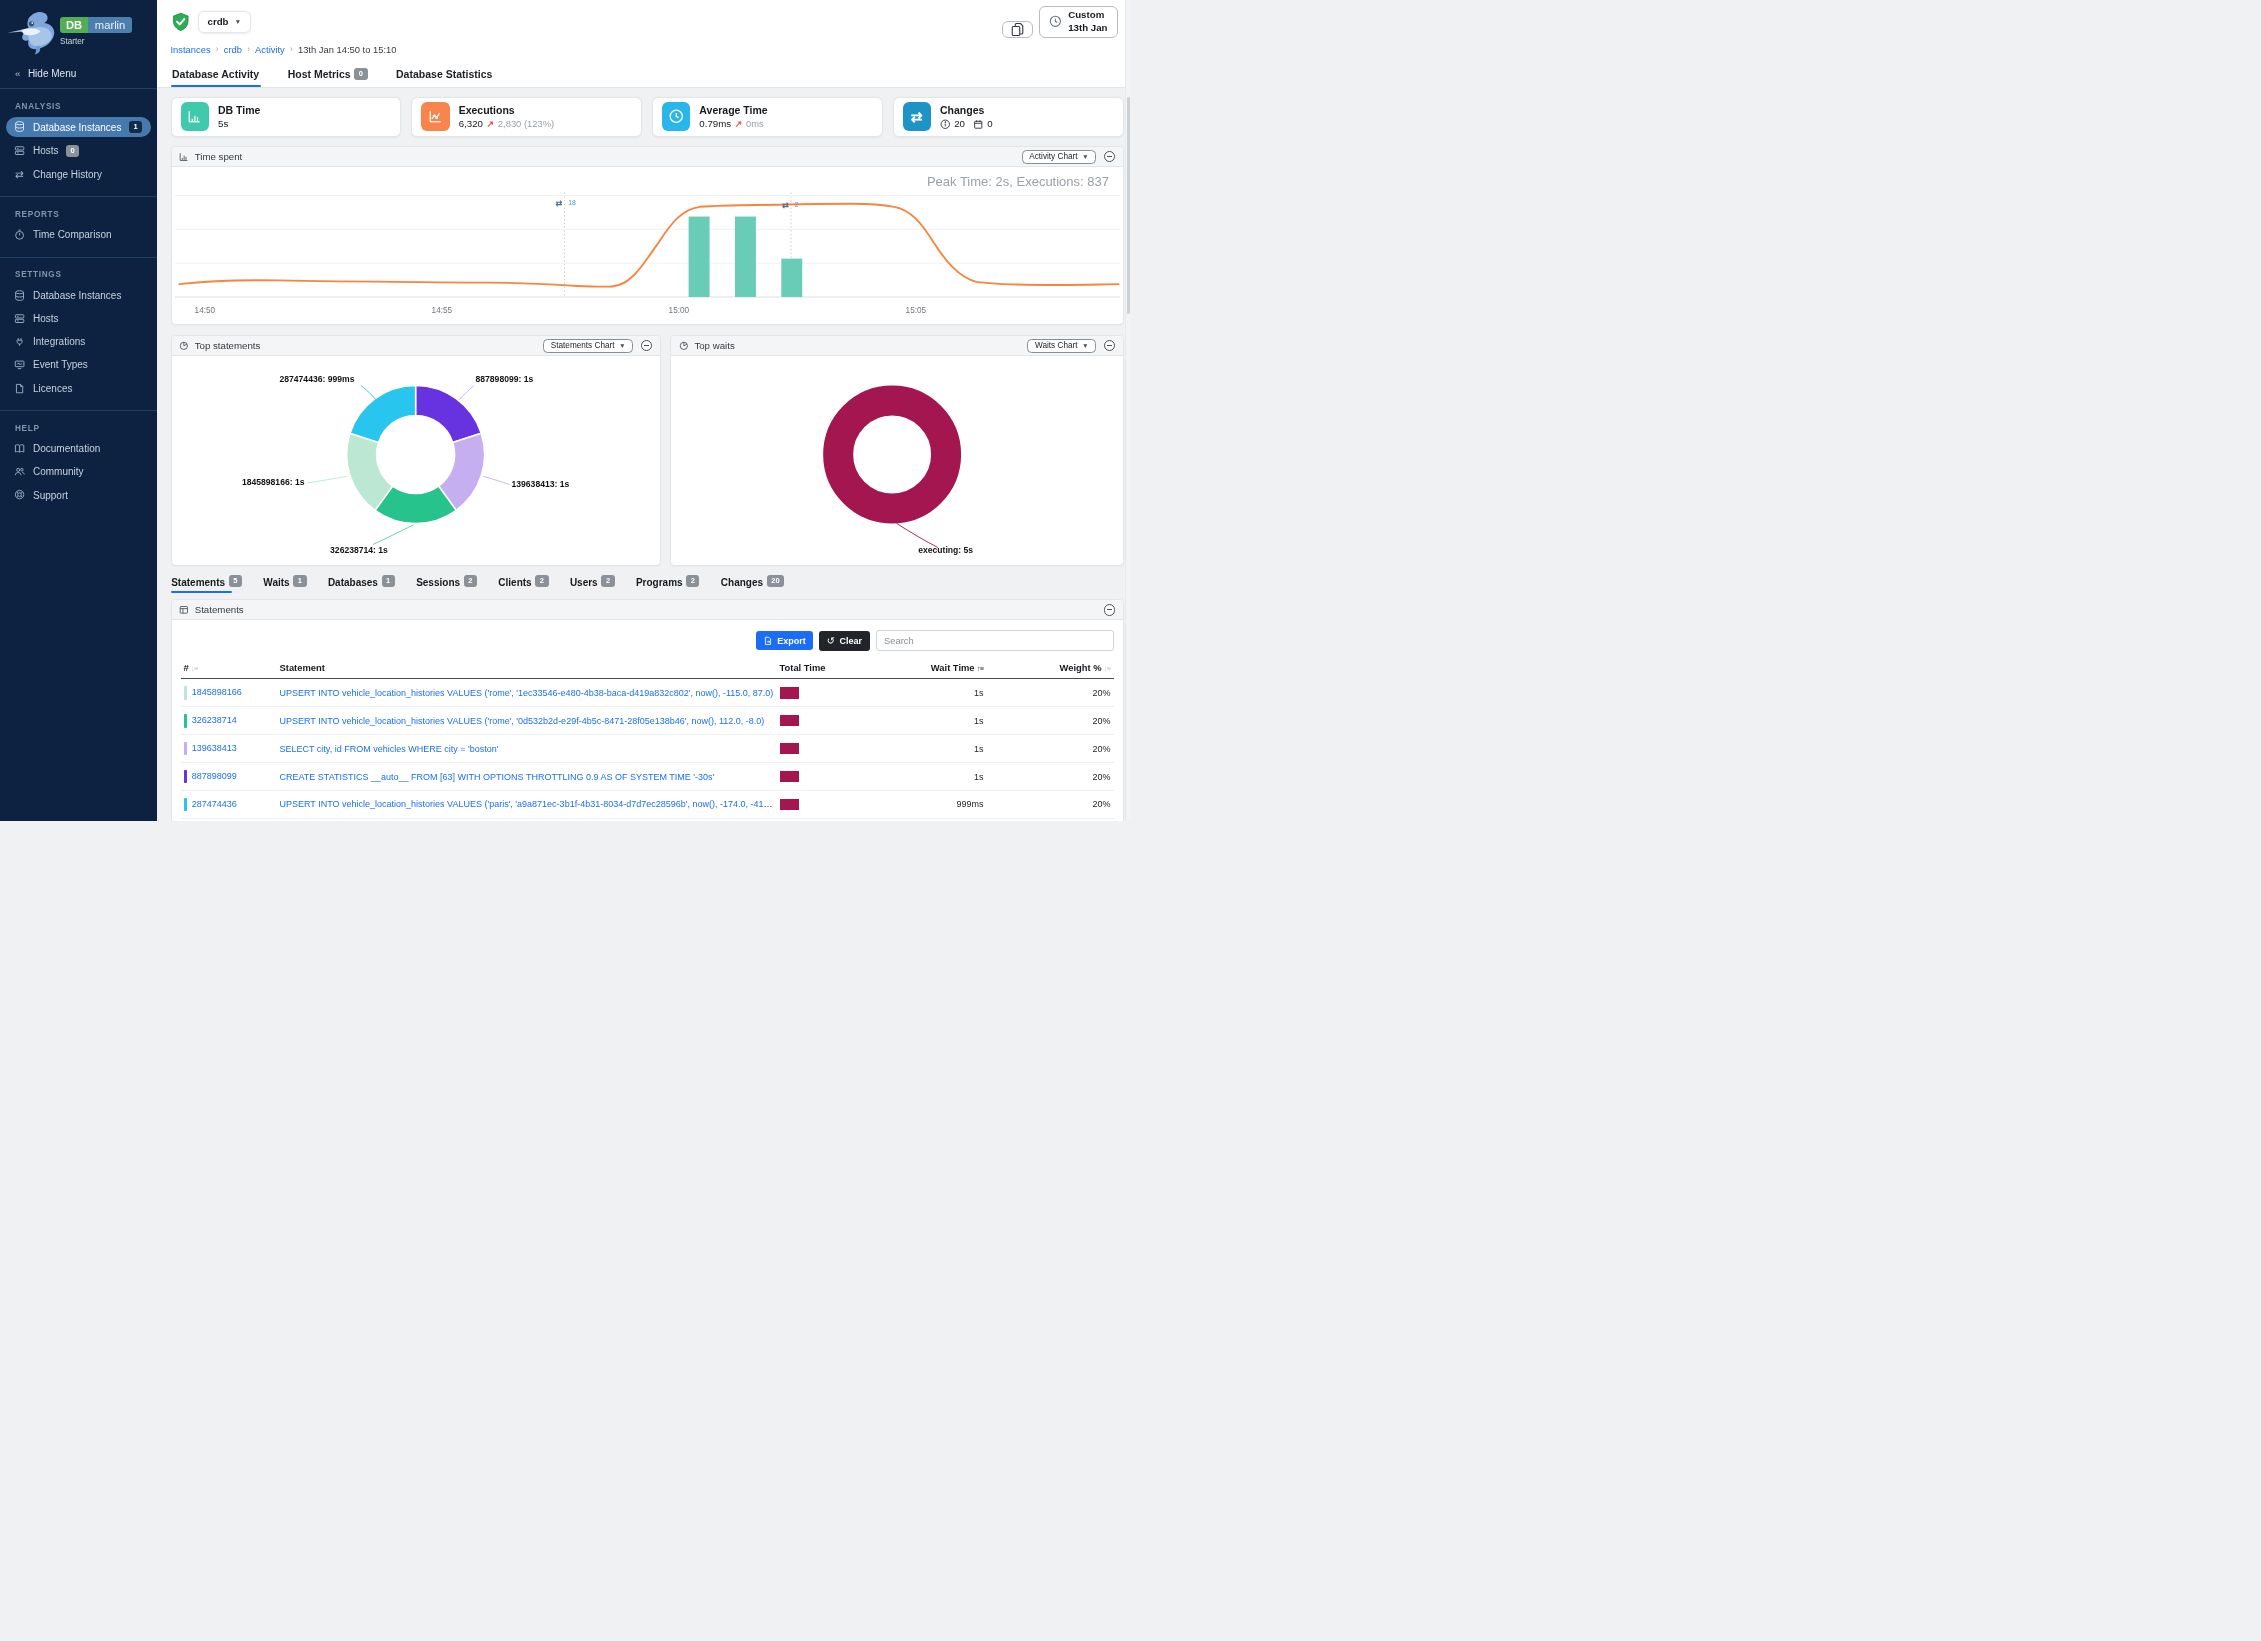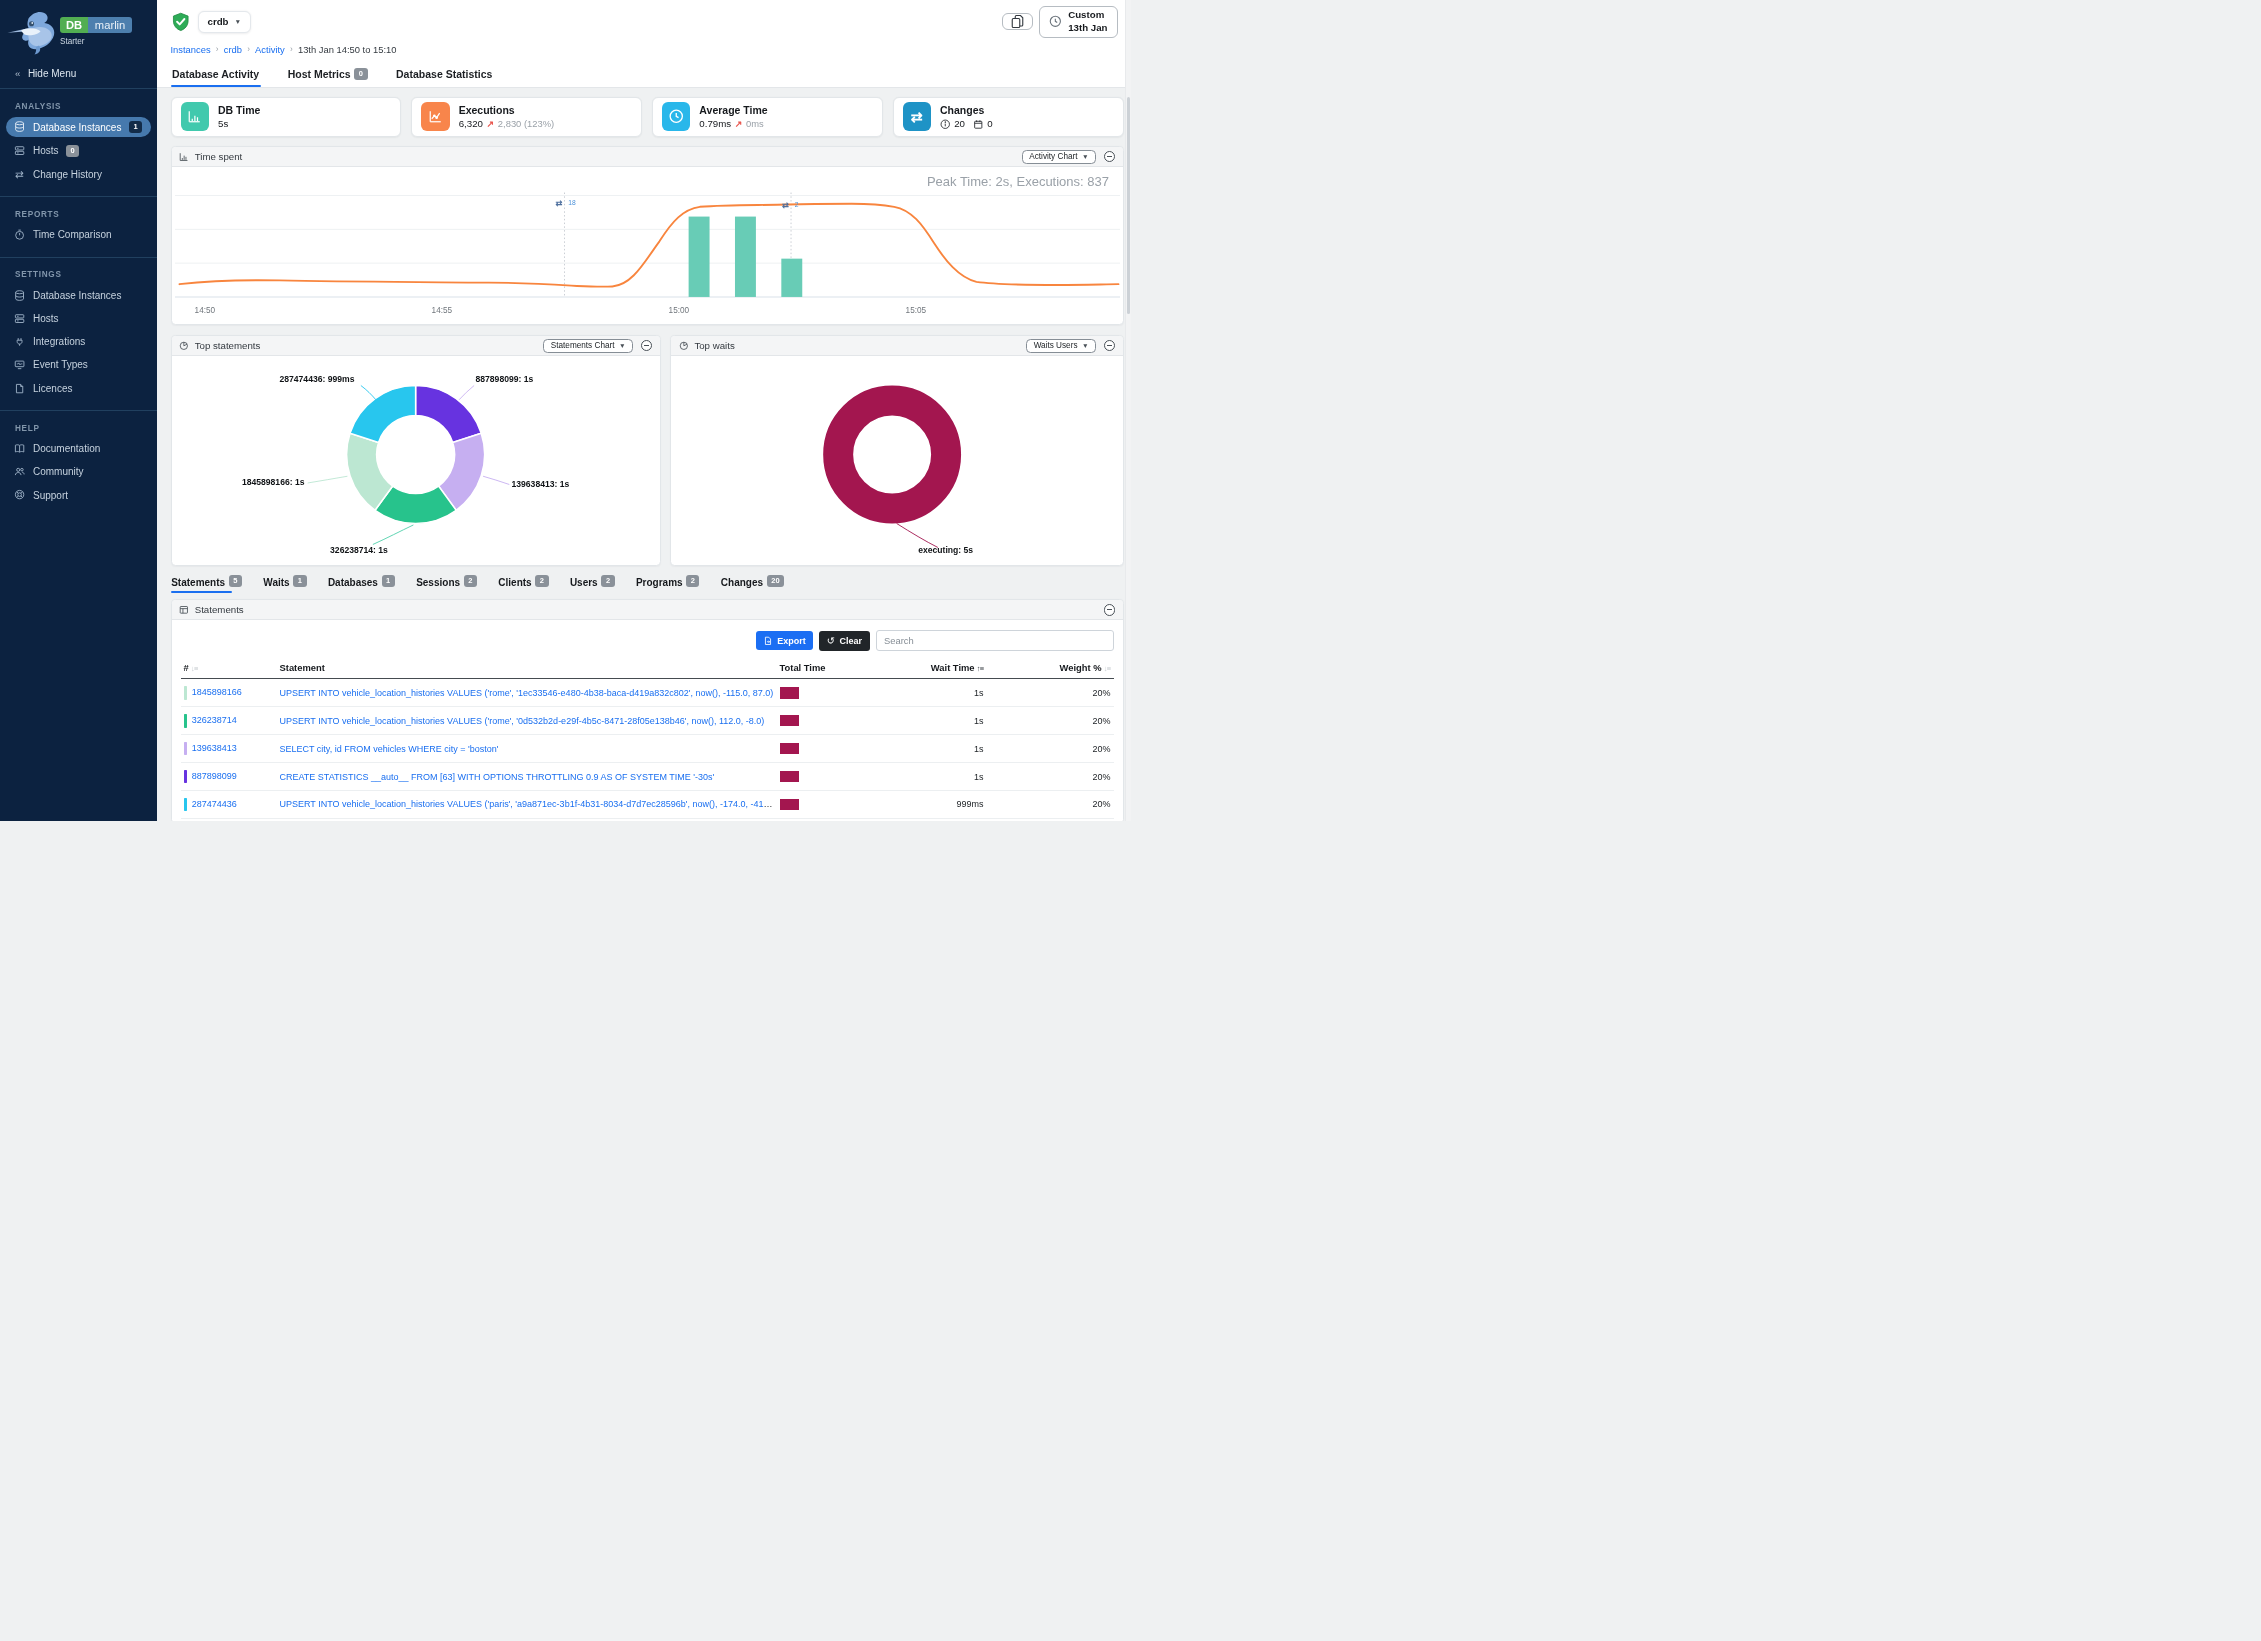--- a/index.html
+++ b/index.html
@@ -27,21 +27,21 @@
   .badge.dark { background:#132c49; }
   .badge.grey { background:#8a9199; }
   .arrows-glyph { font-size:10.5px; line-height:1; }
 
   
   .main { flex:1; display:flex; flex-direction:column; min-width:0; }
   .topbar { background:#fff; padding:6px 13.5px 0; border-bottom:0.7px solid #e3e6e9; }
   .topbar-row1 { display:flex; align-items:center; }
   .crdb-btn { border:0.7px solid #e4e8ec; box-shadow:0 0.7px 2.2px rgba(20,30,40,.08); border-radius:6px; padding:4.5px 9px; font-weight:bold; font-size:9.7px; color:#16191d; display:flex; gap:6px; align-items:center; background:#fff; cursor:pointer; margin-left:7.5px; }
   .caret { font-size:6.7px; color:#495057; }
-  .top-right { margin-left:auto; display:flex; gap:6px; align-items:center; }
+  .top-right { margin-left:auto; display:flex; gap:6px; align-items:flex-end; }
   .icon-btn { width:31px; border:0.7px solid #b6bcc2; border-radius:6px; display:flex; align-items:center; justify-content:center; background:#fff; cursor:pointer; }
   .custom-btn { border:0.7px solid #b6bcc2; border-radius:6px; background:#fff; display:flex; align-items:center; gap:6.7px; padding:2.2px 9px; font-weight:bold; font-size:9.7px; line-height:1.3; color:#16191d; cursor:pointer; text-align:left; }
   .breadcrumbs { padding:6.7px 0 3px; font-size:9.4px; display:flex; gap:5.2px; align-items:center; }
   .bc-link { color:#1a6ff0; cursor:pointer; }
   .bc-sep { color:#9aa1a8; font-size:8.2px; }
   .bc-current { color:#343a40; }
   .tabs { display:flex; gap:25.5px; margin-top:4.5px; }
   .tab { padding:5.2px 1.5px 7.5px; font-size:10.5px; font-weight:bold; color:#1c1f23; position:relative; display:flex; gap:3.7px; align-items:flex-end; cursor:pointer; }
   .tab.active::after { content:""; position:absolute; left:0; right:0; bottom:0; height:2.2px; background:#1a6ff0; border-radius:1.5px; }
   .tab .badge { margin-top:-1.5px; }
@@ -511,21 +511,21 @@
         <div class="panel-hd">
           <span class="hd-ic">
               <svg width="9.7" height="9.7" viewBox="0 0 16 16" fill="none" stroke="currentColor" stroke-width="1.4">
                 <circle cx="8" cy="8" r="6"></circle>
                 <path d="M8,2 V8 L13.2,5.2"></path>
               </svg>
             </span>
           <span class="panel-title">Top waits</span>
           <div class="panel-actions">
             <button class="chart-select">
-              <span>Waits Users</span>
+              <span>Waits Chart</span>
               <span class="caret">▼</span>
             </button>
             <div class="minus-btn"></div>
           </div>
         </div>
         <div class="donut-wrap">
           <svg width="446" height="209" viewBox="0 0 595 276">
             <circle cx="295" cy="130" r="72" fill="none" stroke="#a3164f" stroke-width="40"></circle>
             <path d="M301,222 C320,234 340,246 356,254" fill="none" stroke="#a3164f" stroke-width="1.2"></path>
           </svg>

